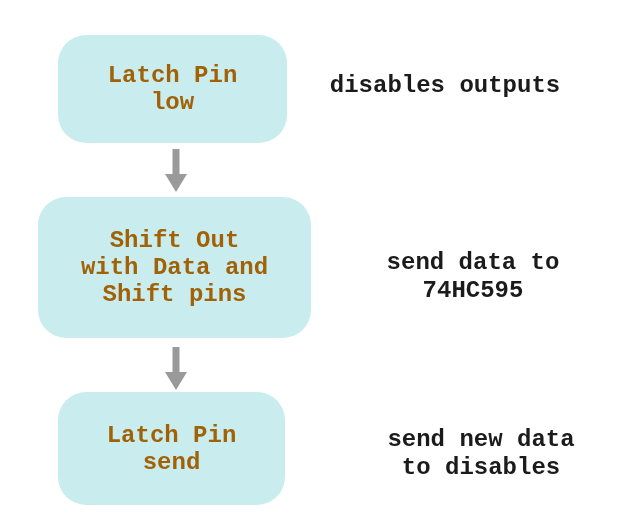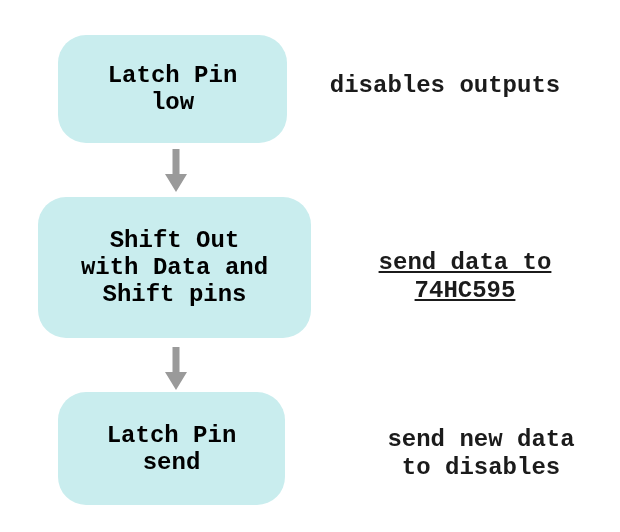--- a/index.html
+++ b/index.html
@@ -15,42 +15,42 @@
   }
 
   .box {
     position: absolute;
     background: #c9edee;
     border-radius: 28px;
     display: flex;
     flex-direction: column;
     justify-content: center;
     align-items: center;
-    color: #000000;
+    color: #a16207;
     font-weight: bold;
     font-size: 24px;
     line-height: 27px;
     text-align: center;
     white-space: nowrap;
   }
   .box1 { left: 58px; top: 35px;  width: 229px; height: 108px; }
   .box2 { left: 38px; top: 197px; width: 273px; height: 141px; }
   .box3 { left: 58px; top: 392px; width: 227px; height: 113px; }
 
   .note {
     position: absolute;
     color: #1b1b1b;
     font-weight: bold;
     font-size: 24px;
     line-height: 28px;
     text-align: center;
     white-space: nowrap;
   }
   .note1 { left: 300px; top: 72px;  width: 290px; }
-  .note2 { left: 320px; top: 249px; width: 290px; text-decoration: underline; }
+  .note2 { left: 328px; top: 249px; width: 290px; }
   .note3 { left: 336px; top: 426px; width: 290px; }
 
   .arrow { position: absolute; width: 26px; height: 44px; }
   .arrow1 { left: 163px; top: 149px; }
   .arrow2 { left: 163px; top: 347px; }
 </style>
 </head>
 <body>
 
 <div class="canvas">

